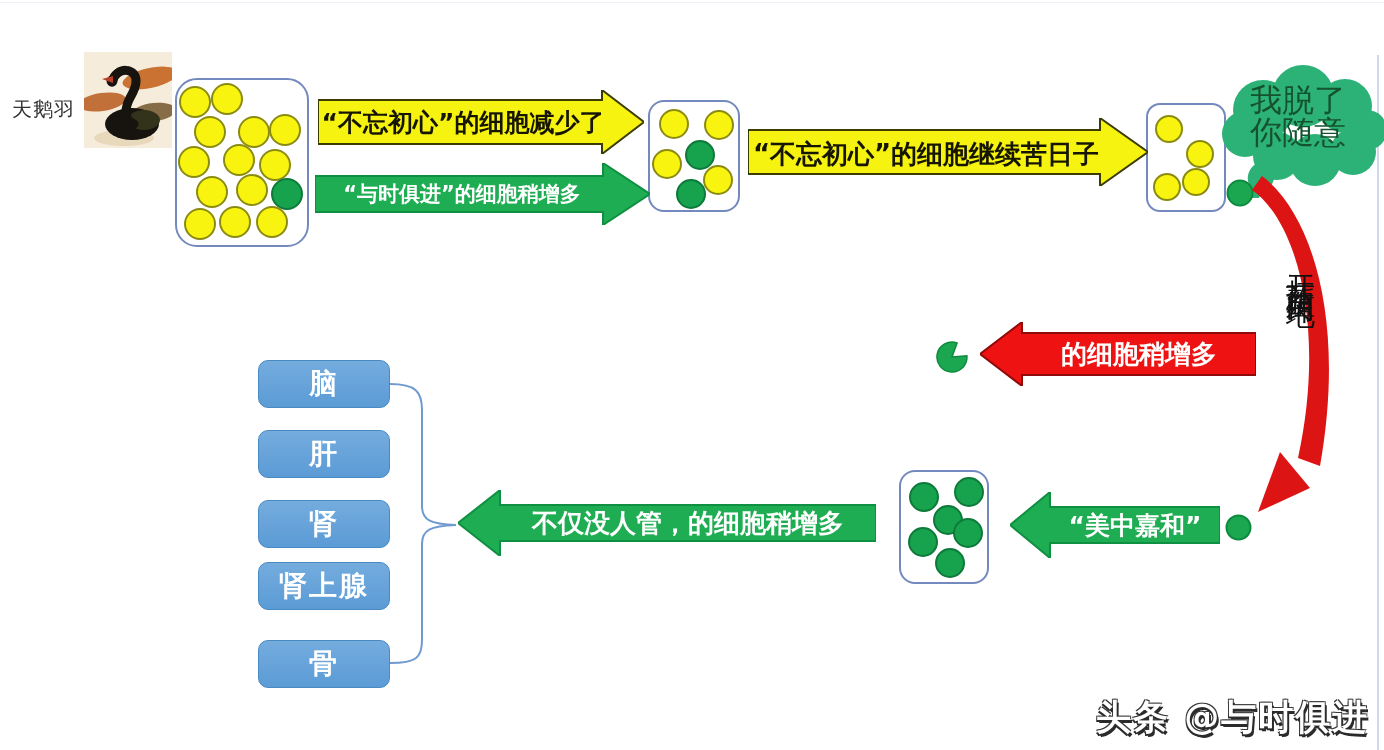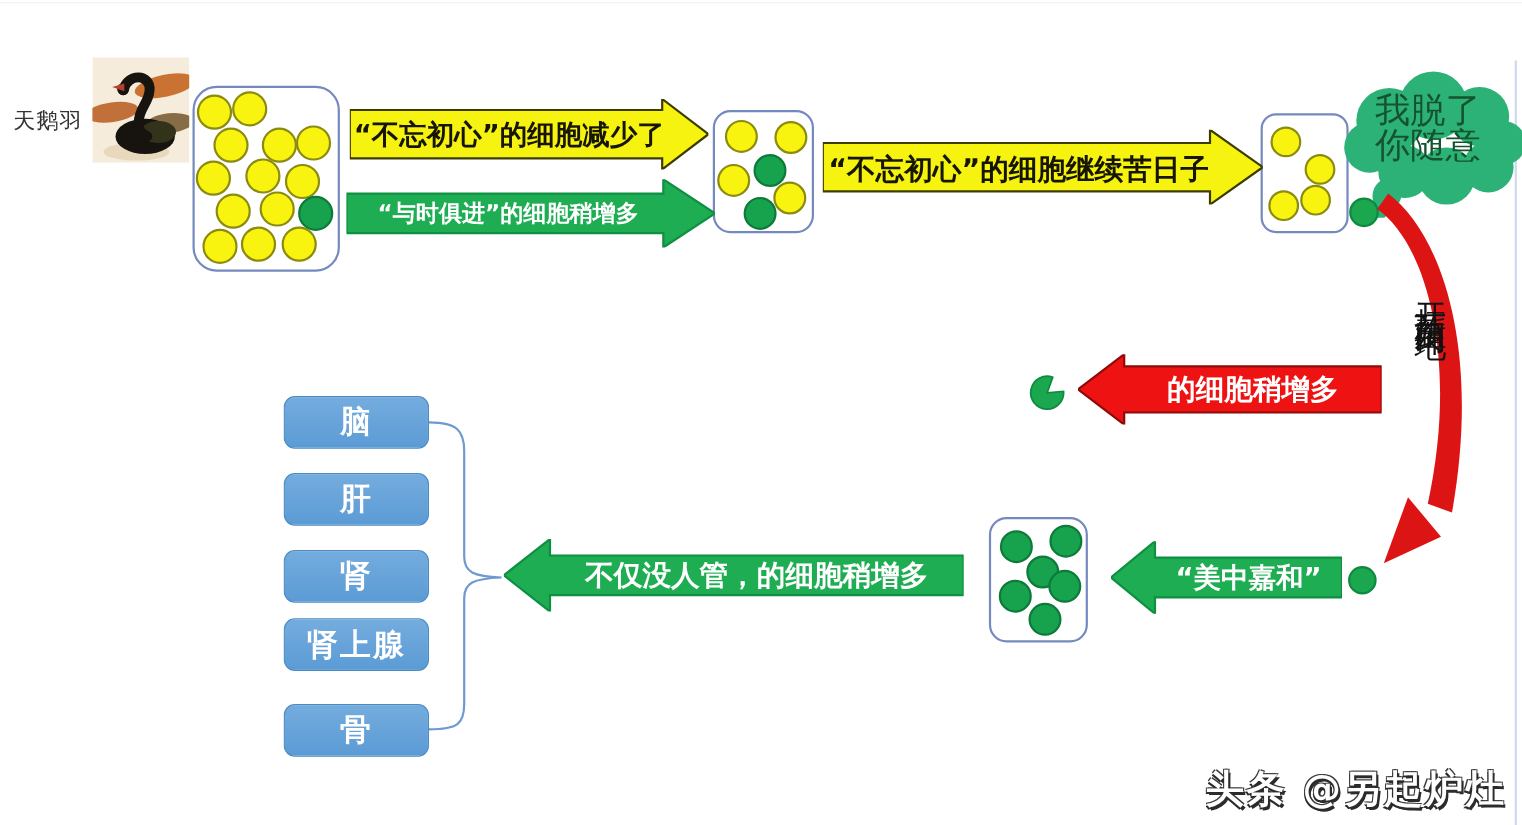--- a/index.html
+++ b/index.html
@@ -188,13 +188,13 @@
 <div class="abs organ" style="top:500px;">
   <span>肾</span>
 </div>
 <div class="abs organ" style="top:562px;">
   <span>肾上腺</span>
 </div>
 <div class="abs organ" style="top:640px;">
   <span>骨</span>
 </div>
 
-<div class="abs watermark">头条 @另起炉灶</div>
+<div class="abs watermark">头条 @与时俱进</div>
 
 </body></html>

